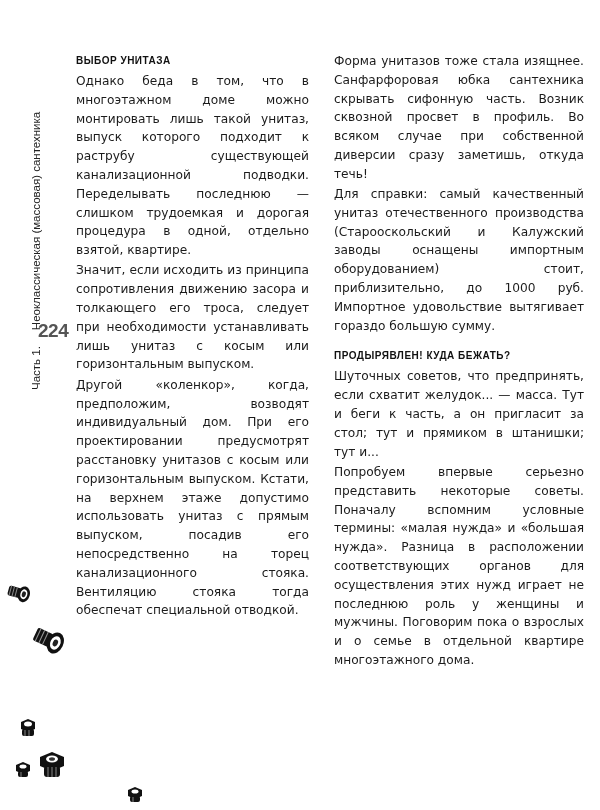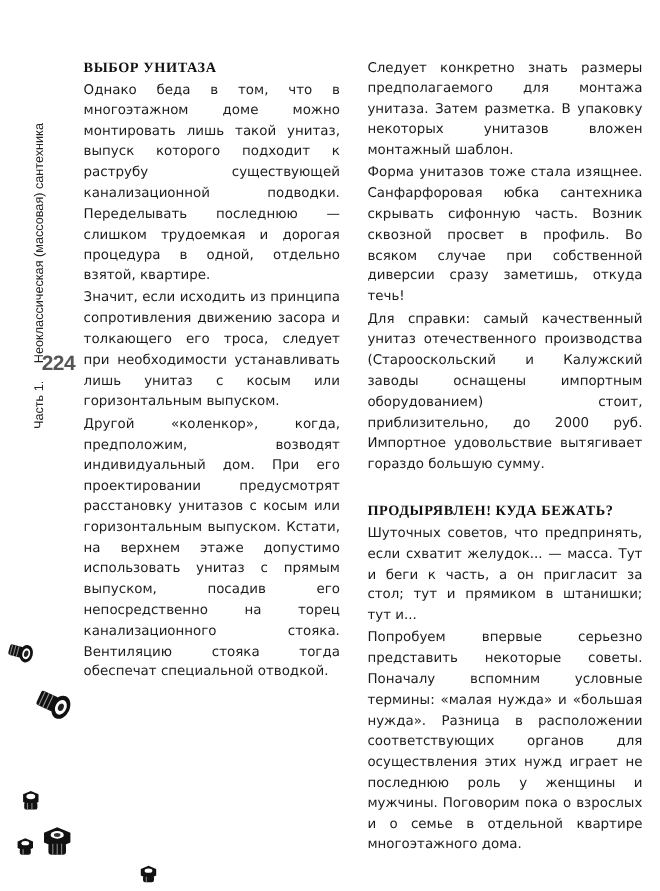--- a/index.html
+++ b/index.html
@@ -21,24 +21,24 @@
     .side-text .sep { display: inline-block; width: 1px; height: 18px; background: #333; margin-right: 7px; }
     .page-number {
       position: absolute; left: 38px; top: 320px; font-family: "Liberation Sans", sans-serif;
       font-weight: bold; font-size: 19px; color: #555; letter-spacing: -0.5px;
     }
     .col { position: absolute; top: 52px; font-family: "DejaVu Sans", sans-serif; font-size: 12.2px; line-height: 18.8px; color: #1b1b1b; text-align: justify; }
     .col.left { left: 76px; width: 233px; }
     .col.right { left: 334px; width: 250px; }
     .col p { margin: 0 0 1.5px 0; hyphens: manual; }
     .col h2 {
-      margin: 0 0 2px 0; font-family: Liberation Serif, serif; font-weight: bold;
-      font-size: 13px; letter-spacing: 0.5px; line-height: 18px; color: #111;
+      margin: 0 0 2px 0; font-family: Liberation Sans, sans-serif; font-weight: bold;
+      font-size: 10px; letter-spacing: 0.5px; line-height: 18px; color: #111;
     }
-    .col.right h2 { margin-top: 24px; }
+    .col.right h2 { margin-top: 12px; }
     .bolt { position: absolute; }
   </style>
 </head>
 <body>
 
 <div class="page">
 
   <div class="side-running">
     <div class="side-text">
       <span class="part">Часть 1.</span>
@@ -51,23 +51,22 @@
 
   <div class="col left">
     <h2>ВЫБОР УНИТАЗА</h2>
     <p>Однако беда в том, что в многоэтажном доме можно монтировать лишь такой унитаз, выпуск которого подходит к раструбу существующей канализационной подводки. Переделывать последнюю — слишком трудоемкая и дорогая процедура в одной, отдельно взятой, квартире.</p>
     <p>Значит, если исходить из принципа сопротивления движению засора и толкающего его троса, следует при необходимости устанавливать лишь унитаз с косым или горизонтальным выпуском.</p>
     <p>Другой «коленкор», когда, предположим, возводят индивидуальный дом. При его проектировании предусмотрят расстановку унитазов с косым или горизонтальным выпуском. Кстати, на верхнем этаже допустимо использовать унитаз с прямым выпуском, посадив его непосредственно на торец канализационного стояка. Вентиляцию стояка тогда обеспечат специальной отводкой.</p>
 
   </div>
 
   <div class="col right">
-    <p>Следует конкретно знать размеры предполагаемого для монтажа унитаза. Затем разметка. В упаковку некоторых унитазов вложен монтажный шаблон.</p>
     <p>Форма унитазов тоже стала изящнее. Санфарфоровая юбка сантехника скрывать сифонную часть. Возник сквозной просвет в профиль. Во всяком случае при собственной диверсии сразу заметишь, откуда течь!</p>
-    <p>Для справки: самый качественный унитаз отечественного производства (Старооскольский и Калужский заводы оснащены импортным оборудованием) стоит, приблизительно, до 2000 руб. Импортное удовольствие вытягивает гораздо большую сумму.</p>
+    <p>Для справки: самый качественный унитаз отечественного производства (Старооскольский и Калужский заводы оснащены импортным оборудованием) стоит, приблизительно, до 1000 руб. Импортное удовольствие вытягивает гораздо большую сумму.</p>
     <h2>ПРОДЫРЯВЛЕН! КУДА БЕЖАТЬ?</h2>
     <p>Шуточных советов, что предпринять, если схватит желудок... — масса. Тут и беги к часть, а он пригласит за стол; тут и прямиком в штанишки; тут и...</p>
     <p>Попробуем впервые серьезно представить некоторые советы. Поначалу вспомним условные термины: «малая нужда» и «большая нужда». Разница в расположении соответствующих органов для осуществления этих нужд играет не последнюю роль у женщины и мужчины. Поговорим пока о взрослых и о семье в отдельной квартире многоэтажного дома.</p>
 
   </div>
 
   <svg class="bolt" style="left:6px;top:583px" width="26" height="20" viewBox="0 0 26 20">
     <g transform="rotate(15 13 10)">
       <rect x="2" y="5" width="13" height="10" rx="2" fill="#111"></rect>
       <line x1="4" y1="5" x2="4" y2="15" stroke="#888" stroke-width="1"></line>

